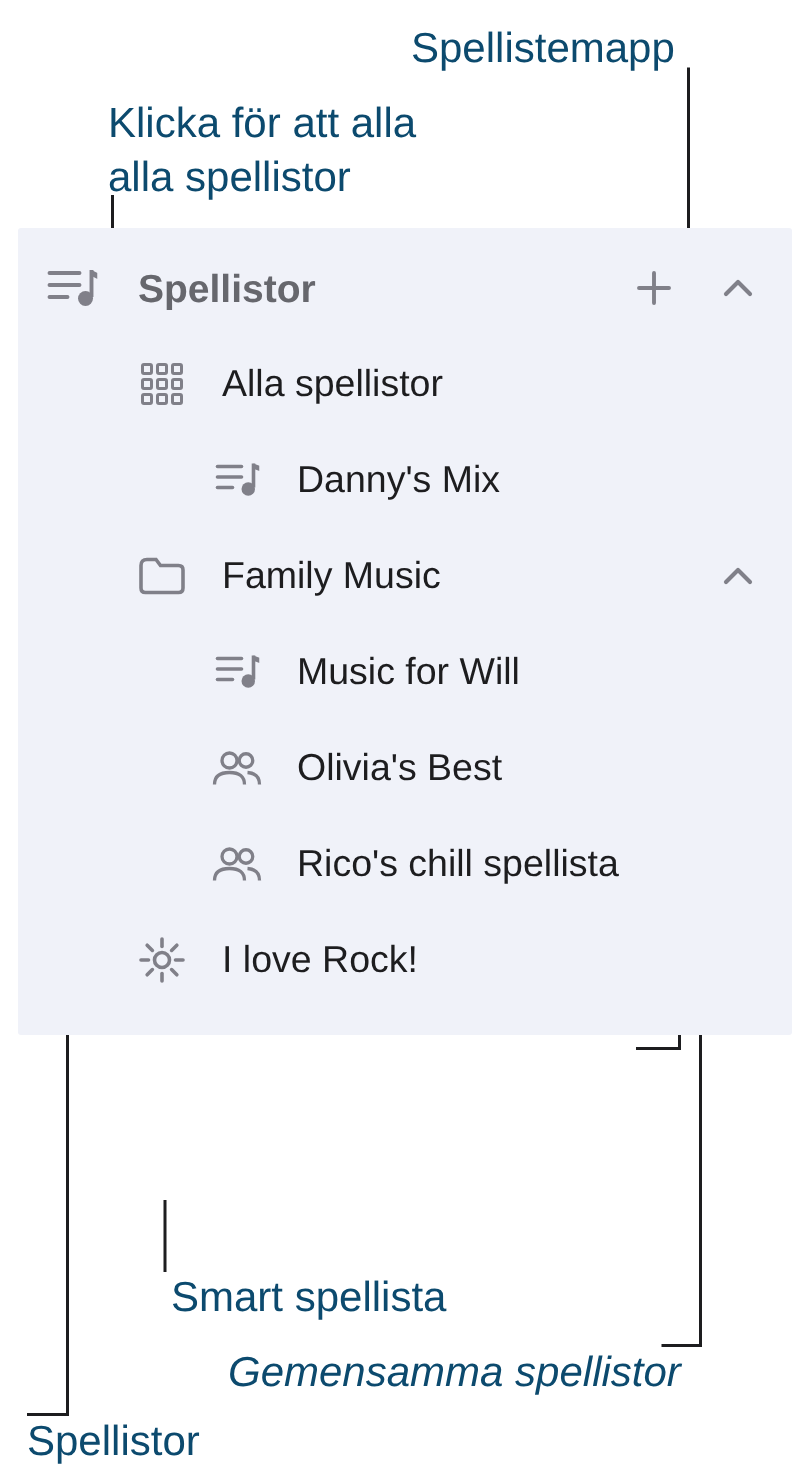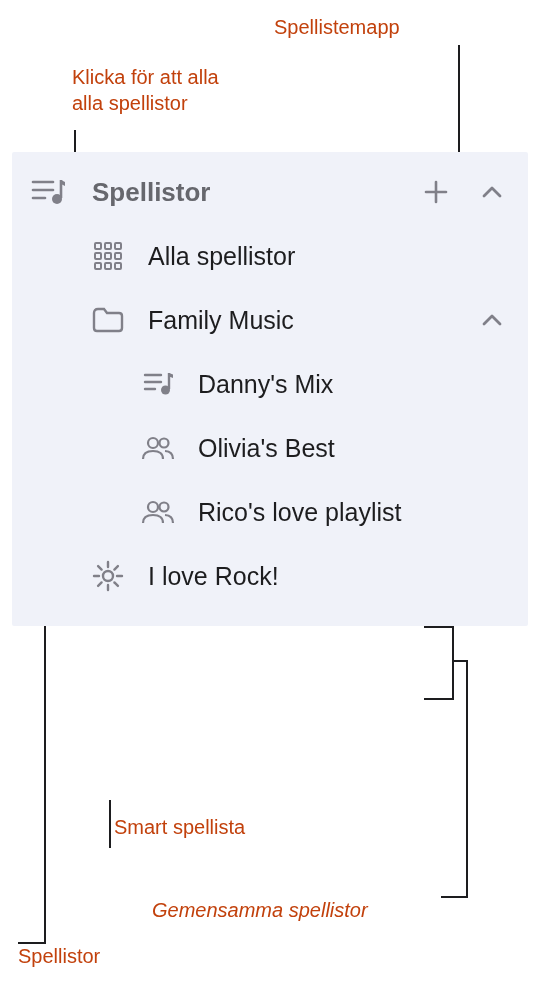--- a/index.html
+++ b/index.html
@@ -10,22 +10,22 @@
     body {
       width: 540px;
       height: 984px;
       font-family: -apple-system, BlinkMacSystemFont, "Segoe UI", sans-serif;
       background: #ffffff;
       position: relative;
       color: #1d1d1f;
     }
     .callout {
       position: absolute;
-      font-size: 20px;
-      color: #c2410c;
+      font-size: 28px;
+      color: #0c4a6e;
       line-height: 1.3;
     }
     .panel {
       position: absolute;
       top: 152px;
       left: 12px;
       width: 516px;
       background: #f0f2f9;
       border-radius: 2px;
       padding: 18px 0 18px 0;
@@ -79,21 +79,21 @@
     }
   </style>
 </head>
 <body>
 
 <div class="callout" style="top:14px; left:274px;">Spellistemapp</div>
 <div class="callout" style="top:64px; left:72px;">
   <span>Klicka för att alla</span><br>
   <span>alla spellistor</span>
 </div>
-<div class="callout" style="top:814px; left:114px;">Smart spellista</div>
+<div class="callout" style="top:847px; left:114px;">Smart spellista</div>
 <div class="callout" style="top:897px; left:152px;font-style:italic;">Gemensamma spellistor</div>
 <div class="callout" style="top:943px; left:18px;">Spellistor</div>
 
 <div class="line" style="top:45px; left:458px; width:2px; height:353px;"></div>
 <div class="line" style="top:396px; left:336px; width:124px; height:2px;"></div>
 
 <div class="line" style="top:130px; left:74px; width:2px; height:126px;"></div>
 
 <div class="line" style="top:478px; left:104px; width:30px; height:2px;"></div>
 <div class="line" style="top:544px; left:104px; width:30px; height:2px;"></div>
@@ -155,50 +155,65 @@
           <rect x="2" y="22" width="6" height="6" rx="1"></rect>
           <rect x="12" y="22" width="6" height="6" rx="1"></rect>
           <rect x="22" y="22" width="6" height="6" rx="1"></rect>
         </g>
       </svg>
     </span>
     <span>Alla spellistor</span>
   </div>
 
 
-  <div class="row" style="position:relative;">
-    <span class="icon-box">
-      <svg width="34" height="28" viewBox="0 0 34 28">
-        <path d="M3 7 Q3 3 7 3 L13 3 L16 7 L28 7 Q31 7 31 10 L31 22 Q31 25 28 25 L6 25 Q3 25 3 22 Z" fill="none" stroke="#808089" stroke-width="2.4"></path>
-      </svg>
-    </span>
-    <span>Family Music</span>
-    <span class="chevron-holder" style="position:absolute; right:18px;">
-      <svg width="22" height="14" viewBox="0 0 22 14">
-        <polyline points="3,11 11,3 19,11" stroke="#808089" stroke-width="2.8" fill="none" stroke-linecap="round" stroke-linejoin="round"></polyline>
-      </svg>
-    </span>
-  </div>
-
   <div class="row child">
     <span class="icon-box">
       <svg width="30" height="26" viewBox="0 0 30 26">
         <g stroke="#808089" stroke-width="2.4" stroke-linecap="round" fill="none">
           <line x1="2" y1="4" x2="18" y2="4"></line>
           <line x1="2" y1="11" x2="18" y2="11"></line>
           <line x1="2" y1="18" x2="12" y2="18"></line>
         </g>
         <path d="M26 2 L26 18" stroke="#808089" stroke-width="2.4" fill="none"></path>
         <circle cx="22.5" cy="19" r="4.5" fill="#808089"></circle>
         <path d="M26 2 L30 3.5 L30 7 L26 5.5 Z" fill="#808089"></path>
       </svg>
     </span>
     <span>Danny's Mix</span>
   </div>
 
+  <div class="row" style="position:relative;">
+    <span class="icon-box">
+      <svg width="34" height="28" viewBox="0 0 34 28">
+        <path d="M3 7 Q3 3 7 3 L13 3 L16 7 L28 7 Q31 7 31 10 L31 22 Q31 25 28 25 L6 25 Q3 25 3 22 Z" fill="none" stroke="#808089" stroke-width="2.4"></path>
+      </svg>
+    </span>
+    <span>Family Music</span>
+    <span class="chevron-holder" style="position:absolute; right:18px;">
+      <svg width="22" height="14" viewBox="0 0 22 14">
+        <polyline points="3,11 11,3 19,11" stroke="#808089" stroke-width="2.8" fill="none" stroke-linecap="round" stroke-linejoin="round"></polyline>
+      </svg>
+    </span>
+  </div>
+
+  <div class="row child">
+    <span class="icon-box">
+      <svg width="30" height="26" viewBox="0 0 30 26">
+        <g stroke="#808089" stroke-width="2.4" stroke-linecap="round" fill="none">
+          <line x1="2" y1="4" x2="18" y2="4"></line>
+          <line x1="2" y1="11" x2="18" y2="11"></line>
+          <line x1="2" y1="18" x2="12" y2="18"></line>
+        </g>
+        <path d="M26 2 L26 18" stroke="#808089" stroke-width="2.4" fill="none"></path>
+        <circle cx="22.5" cy="19" r="4.5" fill="#808089"></circle>
+        <path d="M26 2 L30 3.5 L30 7 L26 5.5 Z" fill="#808089"></path>
+      </svg>
+    </span>
+    <span>Music for Will</span>
+  </div>
 
   <div class="row child">
     <span class="icon-box">
       <svg width="34" height="26" viewBox="0 0 34 26">
         <g fill="none" stroke="#808089" stroke-width="2.2">
           <circle cx="12" cy="8" r="5"></circle>
           <path d="M2 24 Q2 16 12 16 Q22 16 22 24"></path>
           <circle cx="23" cy="8" r="4.5"></circle>
           <path d="M24 16 Q32 16.5 32 24"></path>
         </g>
@@ -211,21 +226,21 @@
     <span class="icon-box">
       <svg width="34" height="26" viewBox="0 0 34 26">
         <g fill="none" stroke="#808089" stroke-width="2.2">
           <circle cx="12" cy="8" r="5"></circle>
           <path d="M2 24 Q2 16 12 16 Q22 16 22 24"></path>
           <circle cx="23" cy="8" r="4.5"></circle>
           <path d="M24 16 Q32 16.5 32 24"></path>
         </g>
       </svg>
     </span>
-    <span>Rico's love playlist</span>
+    <span>Rico's chill spellista</span>
   </div>
 
   <div class="row smart-row">
     <span class="icon-box">
       <svg width="32" height="32" viewBox="0 0 32 32">
         <circle cx="16" cy="16" r="5" fill="none" stroke="#808089" stroke-width="2.4"></circle>
         <g stroke="#808089" stroke-width="2.4" stroke-linecap="round">
           <line x1="16" y1="2" x2="16" y2="7"></line>
           <line x1="16" y1="25" x2="16" y2="30"></line>
           <line x1="2" y1="16" x2="7" y2="16"></line>

